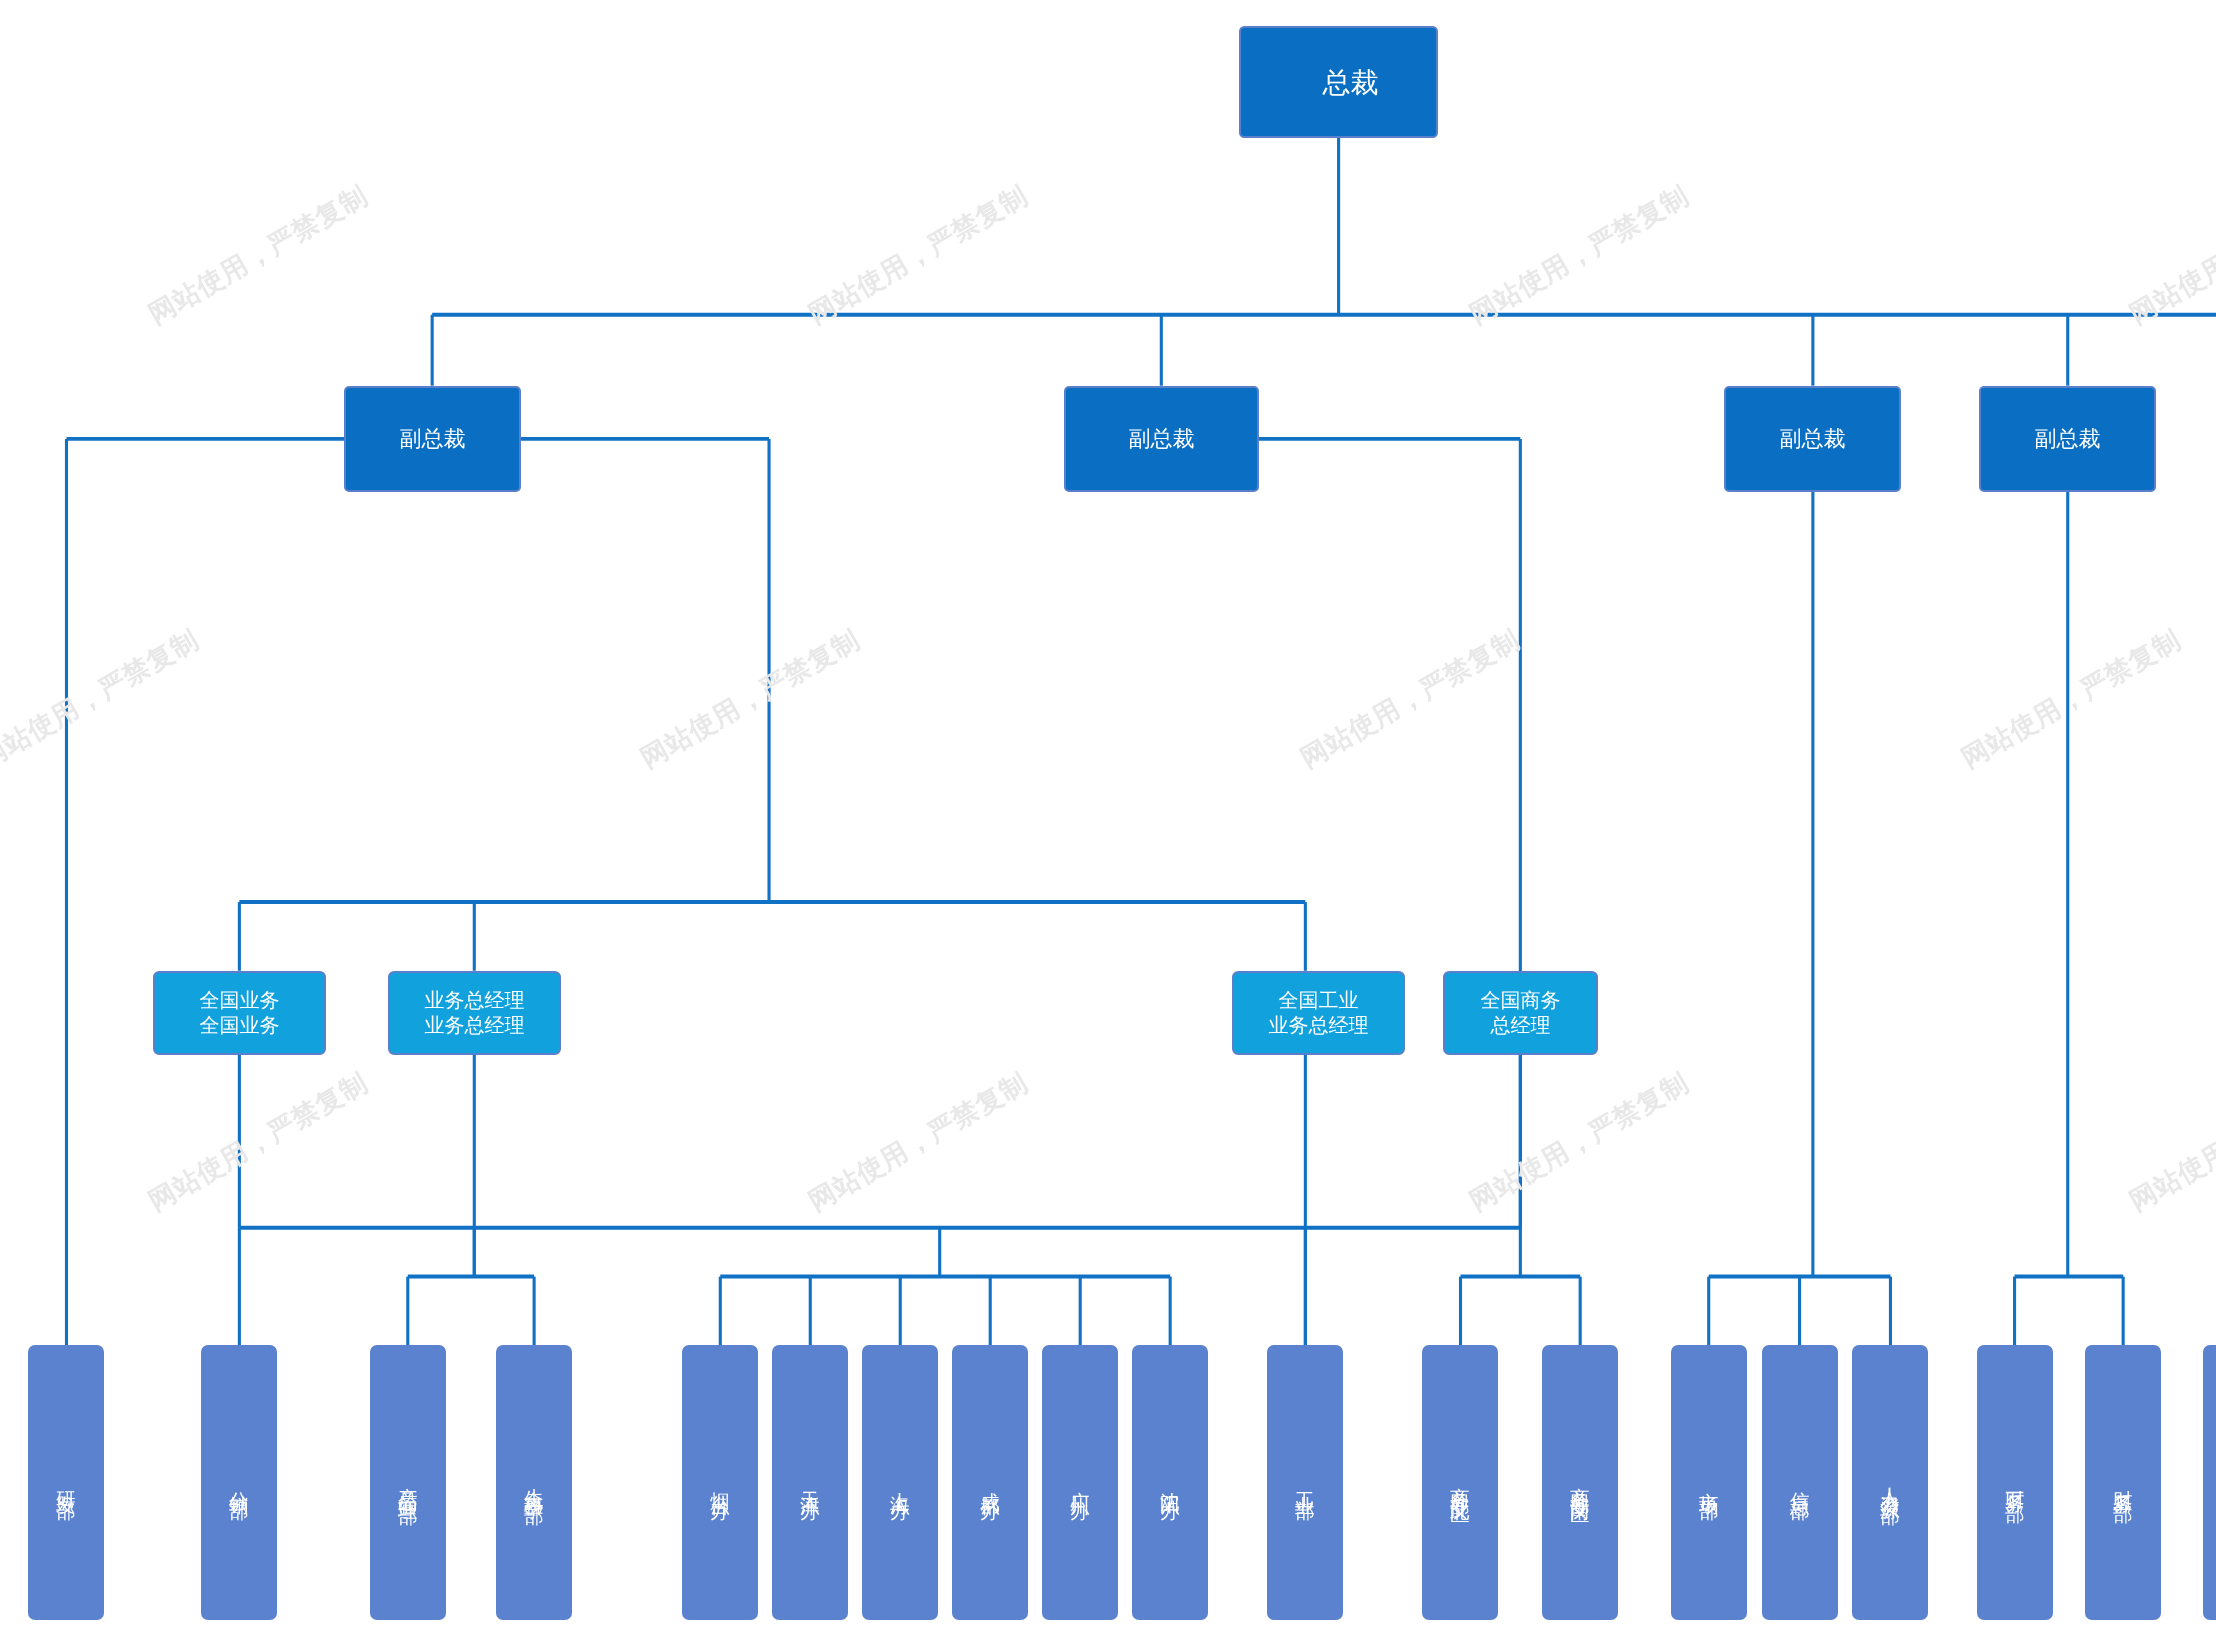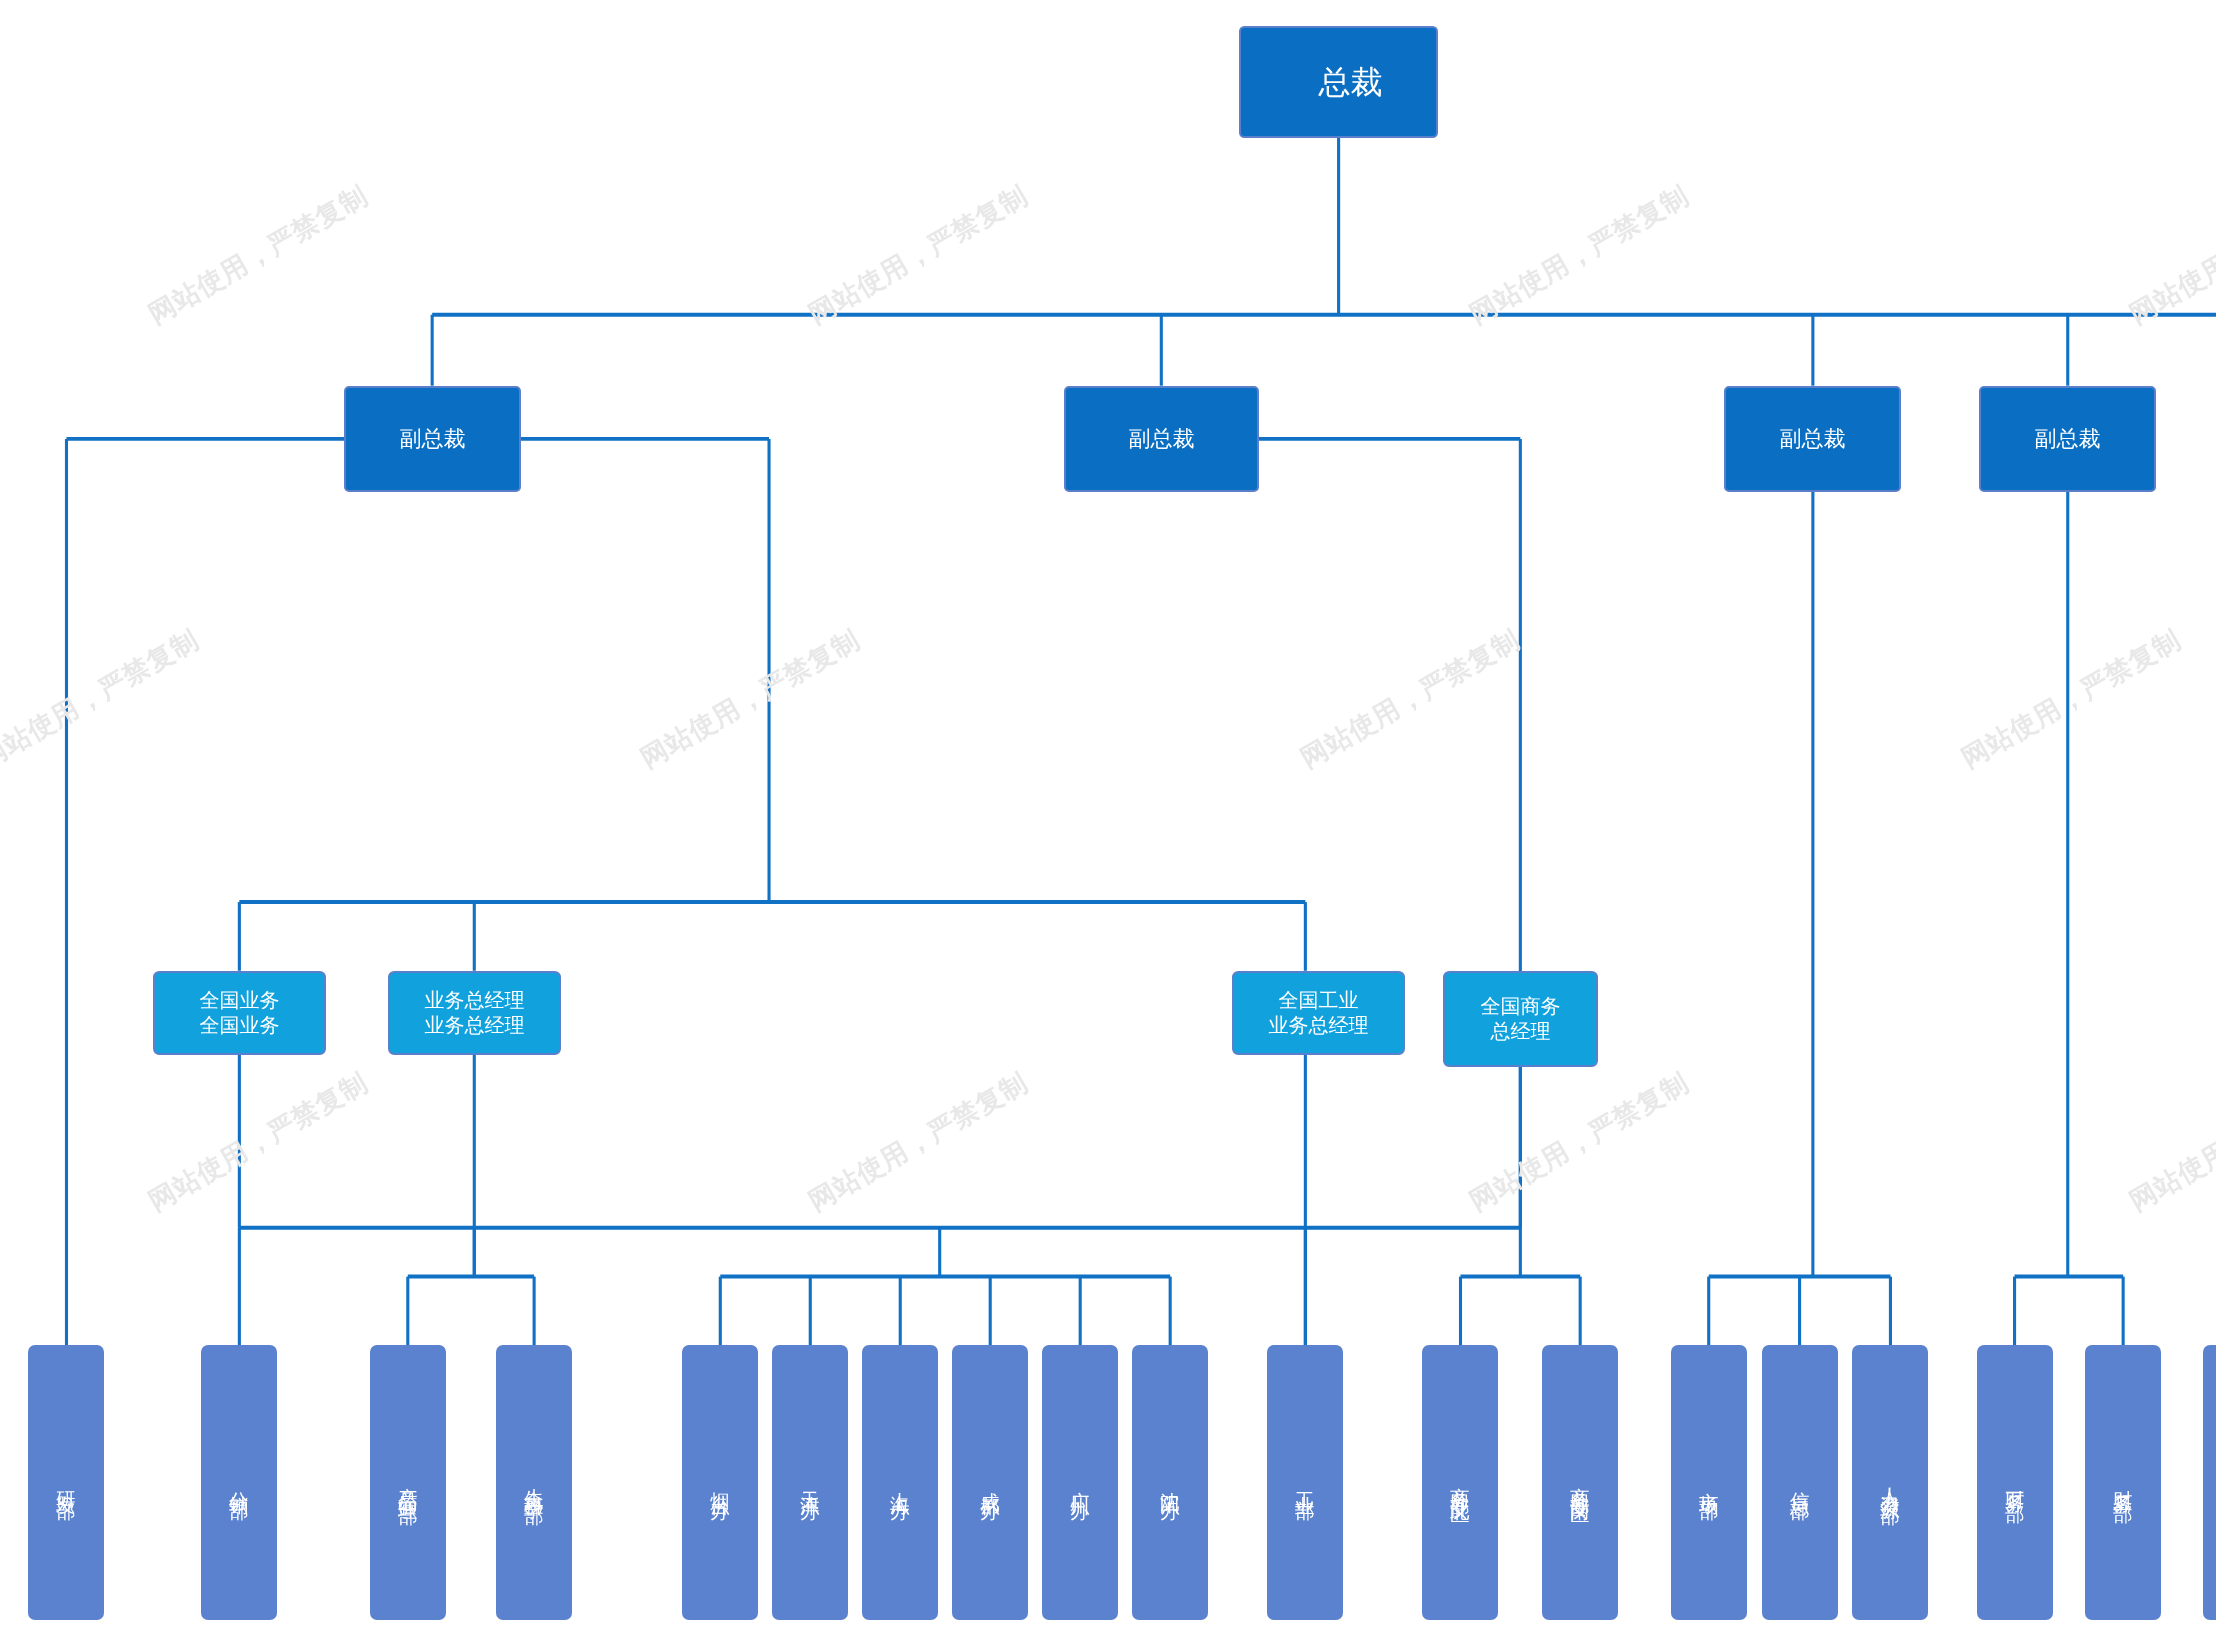--- a/index.html
+++ b/index.html
@@ -15,21 +15,21 @@
 
   
   #wires{position:absolute;inset:0;z-index:1;}
 
   
   .node{position:absolute;z-index:3;display:flex;align-items:center;justify-content:center;
         box-sizing:border-box;color:#ffffff;text-align:center;line-height:1.25;}
 
   
   .n-pres{background:#0A6FC2;border:2.2px solid #5B7FCB;border-radius:5.3px;
-          font-size:32px;font-weight:400;padding-left:24px;}
+          font-size:28px;font-weight:400;padding-left:24px;}
   
   .n-vp{background:#0A6FC2;border:2.2px solid #5B7FCB;border-radius:5px;
         font-size:22px;font-weight:400;}
   
   .n-mgr{background:#11A2DE;border:2.2px solid #5B7FCB;border-radius:6.2px;
          font-size:20px;font-weight:400;padding:1.8px 2.7px;}
   .n-mgr span{display:block;}
   
   .n-dept{background:#5B82CE;border-radius:7px;font-size:19.5px;font-weight:400;
           writing-mode:vertical-rl;text-orientation:upright;letter-spacing:4.4px;
@@ -161,21 +161,21 @@
       <span>业务总经理</span>
       <span>业务总经理</span>
     </div>
   </div>
   <div class="node n-mgr" style="left:1219px;top:971px;width:173px;height:84px;margin-left:13px;">
     <div>
       <span>全国工业</span>
       <span>业务总经理</span>
     </div>
   </div>
-  <div class="node n-mgr" style="left:1443px;top:971px;width:155px;height:96px;">
+  <div class="node n-mgr" style="left:1443px;top:971px;width:155px;height:84px;">
     <div>
       <span>全国商务</span>
       <span>总经理</span>
     </div>
   </div>
 
   <div class="node n-dept" style="left:28px;top:1345px;width:76px;height:275px;">研发部</div>
   <div class="node n-dept" style="left:201px;top:1345px;width:76px;height:275px;">分销部</div>
   <div class="node n-dept" style="left:370px;top:1345px;width:76px;height:275px;">产品管理部</div>
   <div class="node n-dept" style="left:496px;top:1345px;width:76px;height:275px;">生命科学部</div>

